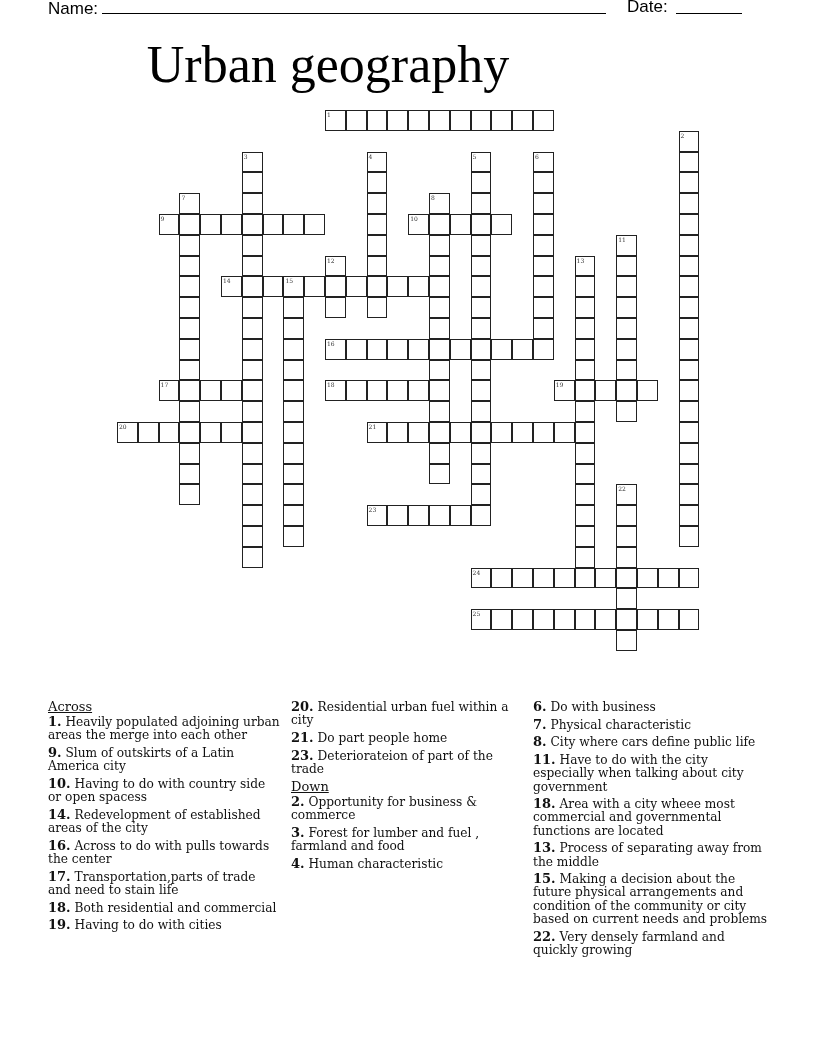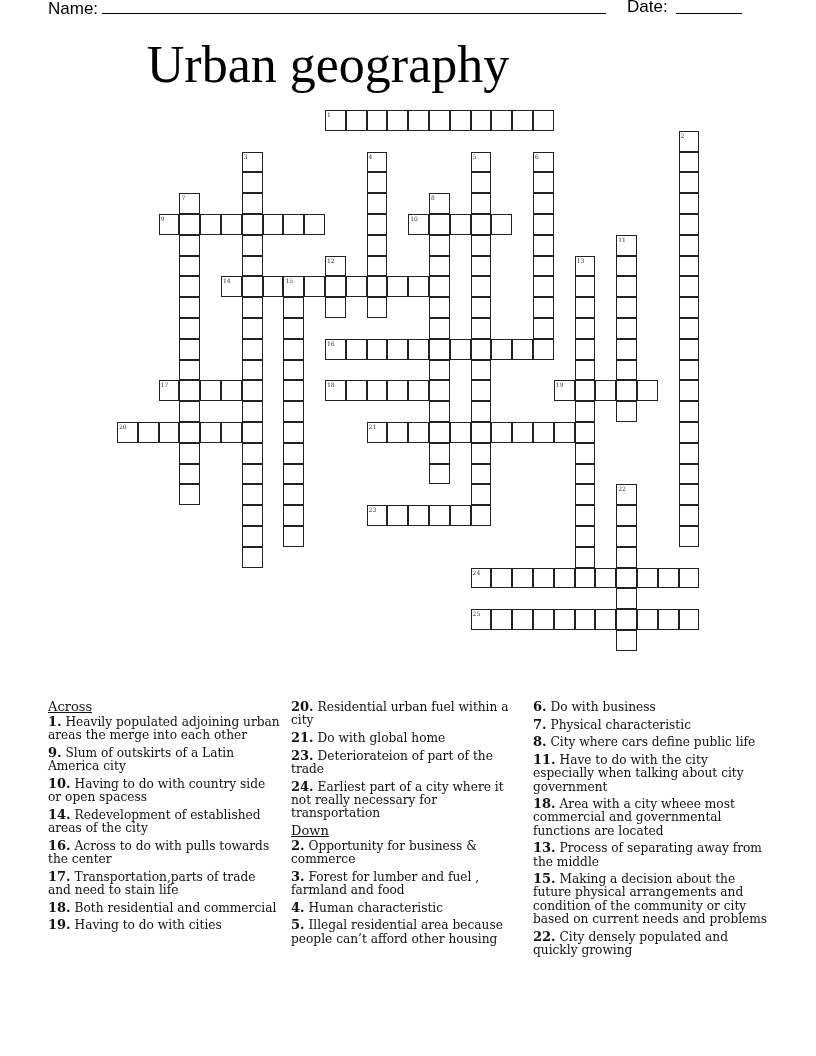--- a/index.html
+++ b/index.html
@@ -346,36 +346,34 @@
       <div class="clue"><b>14.</b><span> Redevelopment of established areas of the city</span></div>
       <div class="clue"><b>16.</b><span> Across to do with pulls towards the center</span></div>
       <div class="clue"><b>17.</b><span> Transportation,parts of trade and need to stain life</span></div>
       <div class="clue"><b>18.</b><span> Both residential and commercial</span></div>
       <div class="clue"><b>19.</b><span> Having to do with cities</span></div>
     </div>
 </div>
 <div class="clues col2">
   <div class="clue-list">
       <div class="clue"><b>20.</b><span> Residential urban fuel within a city</span></div>
-      <div class="clue"><b>21.</b><span> Do with global home</span></div>
+      <div class="clue"><b>21.</b><span> Do part people home</span></div>
       <div class="clue"><b>23.</b><span> Deteriorateion of part of the trade</span></div>
-      <div class="clue"><b>24.</b><span> Earliest part of a city where it not really necessary for transportation</span></div>
     </div>
   <div class="section-head">Down</div>
   <div class="clue-list">
       <div class="clue"><b>2.</b><span> Opportunity for business &amp; commerce</span></div>
       <div class="clue"><b>3.</b><span> Forest for lumber and fuel , farmland and food</span></div>
       <div class="clue"><b>4.</b><span> Human characteristic</span></div>
-      <div class="clue"><b>5.</b><span> Illegal residential area because people can’t afford other housing</span></div>
     </div>
 </div>
 <div class="clues col3">
   <div class="clue-list">
       <div class="clue"><b>6.</b><span> Do with business</span></div>
       <div class="clue"><b>7.</b><span> Physical characteristic</span></div>
       <div class="clue"><b>8.</b><span> City where cars define public life</span></div>
       <div class="clue"><b>11.</b><span> Have to do with the city especially when talking about city government</span></div>
       <div class="clue"><b>18.</b><span> Area with a city wheee most commercial and governmental functions are located</span></div>
       <div class="clue"><b>13.</b><span> Process of separating away from the middle</span></div>
       <div class="clue"><b>15.</b><span> Making a decision about the future physical arrangements and condition of the community or city based on current needs and problems</span></div>
-      <div class="clue"><b>22.</b><span> City densely populated and quickly growing</span></div>
+      <div class="clue"><b>22.</b><span> Very densely farmland and quickly growing</span></div>
     </div>
 </div>
 
 </body></html>

